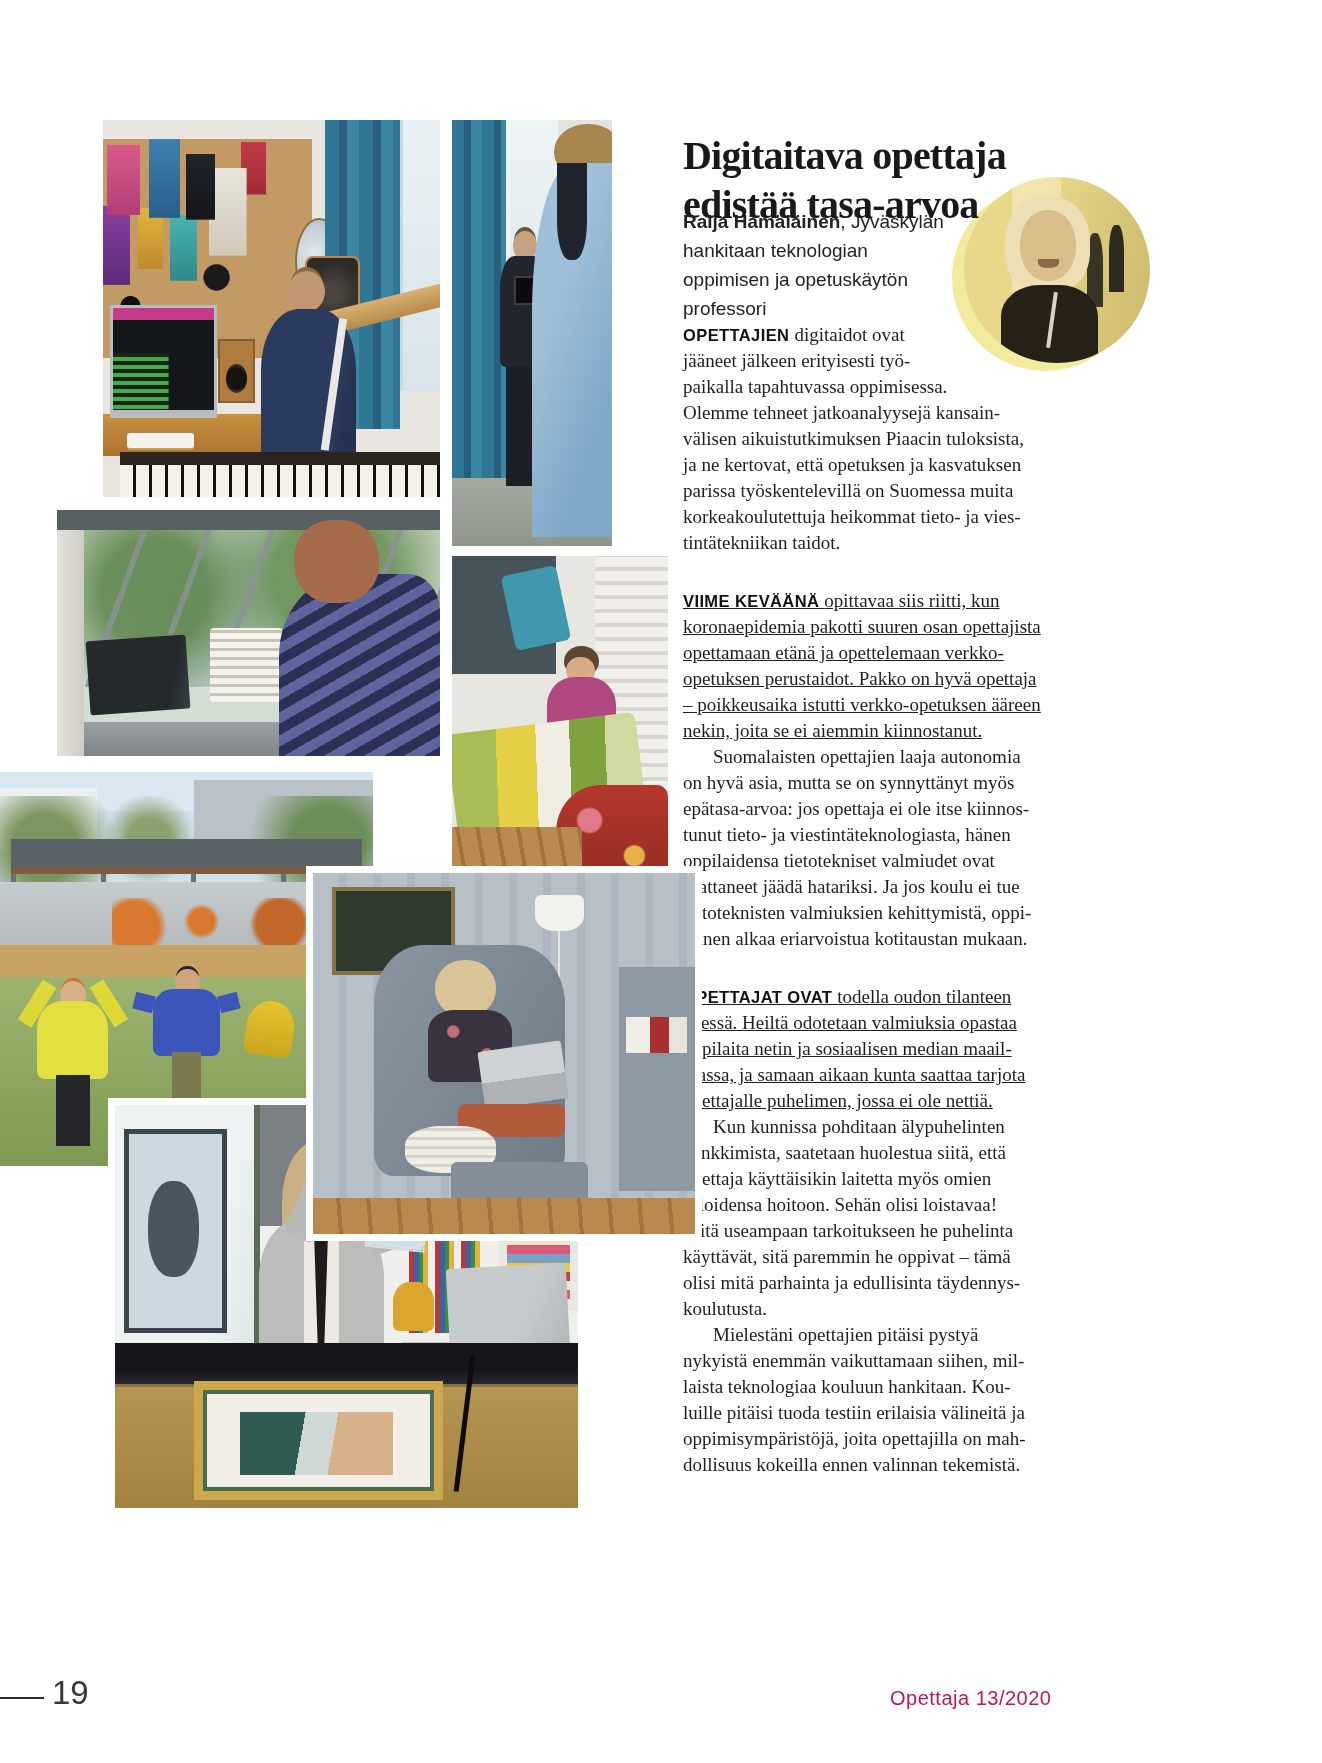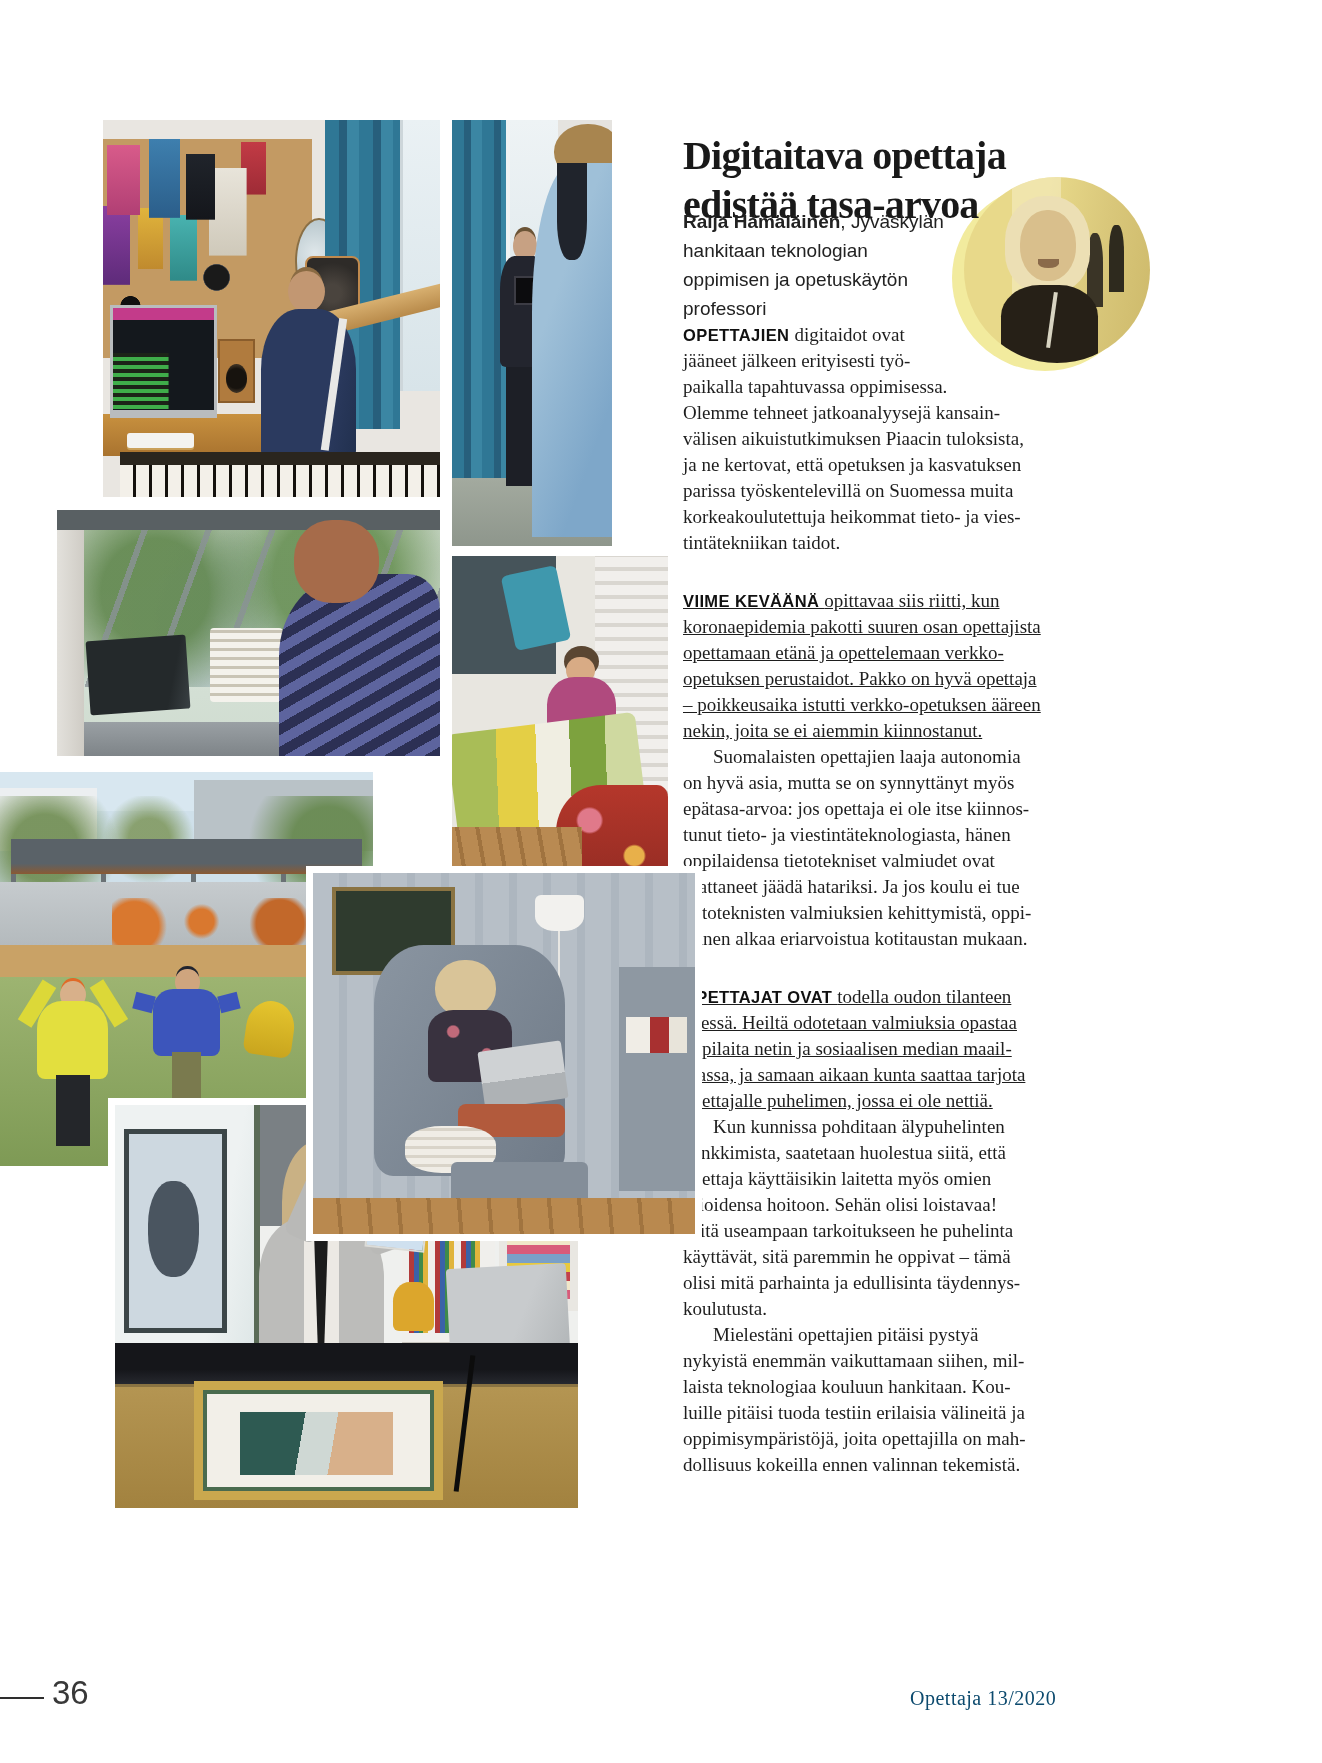--- a/index.html
+++ b/index.html
@@ -227,22 +227,22 @@
     font-size:19px;line-height:26px;color:#1e1e1e;}
   #article-body p{margin:0;white-space:pre;}
   #article-body p.gap{margin-top:32px;text-decoration:underline;}
   #article-body p.indent{text-indent:30px;}
   .lead{font-family:"Liberation Sans",sans-serif;font-weight:700;font-size:16.5px;letter-spacing:.4px;color:#111;}
 
   
   #folio-rule{position:absolute;left:0;top:1697px;width:44px;height:2px;background:#2e2e2e;}
   #folio-number{position:absolute;left:52px;top:1674px;font-family:"Liberation Sans",sans-serif;
     font-size:33px;font-weight:400;color:#383838;}
-  #folio-issue{position:absolute;left:910px;top:1687px;font-family:Liberation Serif, serif;
-    font-size:20px;letter-spacing:.5px;color:#0c4a6e;}
+  #folio-issue{position:absolute;left:890px;top:1687px;font-family:Liberation Sans, sans-serif;
+    font-size:20px;letter-spacing:.5px;color:#be185d;}
 </style>
 </head>
 <body>
 
 <div id="page">
 
   <div id="studio" class="photo">
     <div class="layer st-board"></div>
     <div class="layer st-mirror"></div>
     <div class="layer st-curtain"></div>
@@ -405,16 +405,16 @@
 koulutusta.</p>
       <p class="indent">Mielestäni opettajien pitäisi pystyä
 nykyistä enemmän vaikuttamaan siihen, mil-
 laista teknologiaa kouluun hankitaan. Kou-
 luille pitäisi tuoda testiin erilaisia välineitä ja
 oppimisympäristöjä, joita opettajilla on mah-
 dollisuus kokeilla ennen valinnan tekemistä.</p>
     </div>
 
   <div id="folio-rule"></div>
-  <div id="folio-number">36</div>
+  <div id="folio-number">19</div>
   <div id="folio-issue">Opettaja 13/2020</div>
 
 </div>
 
 </body></html>

